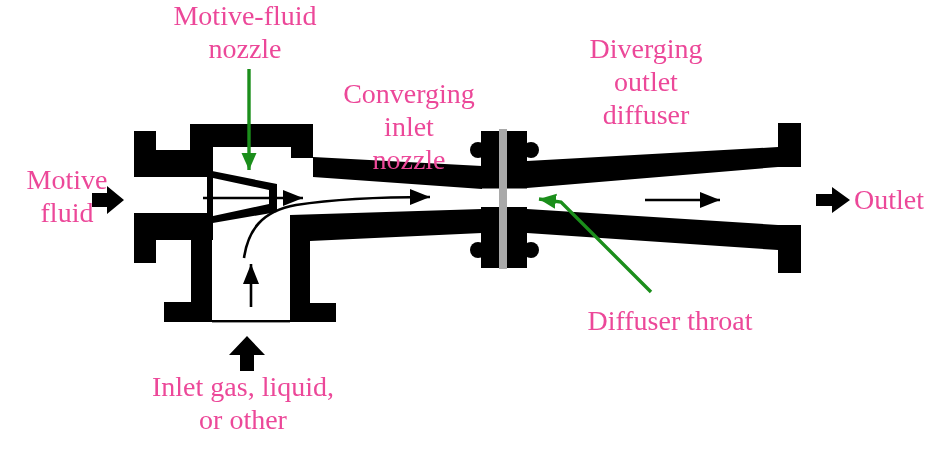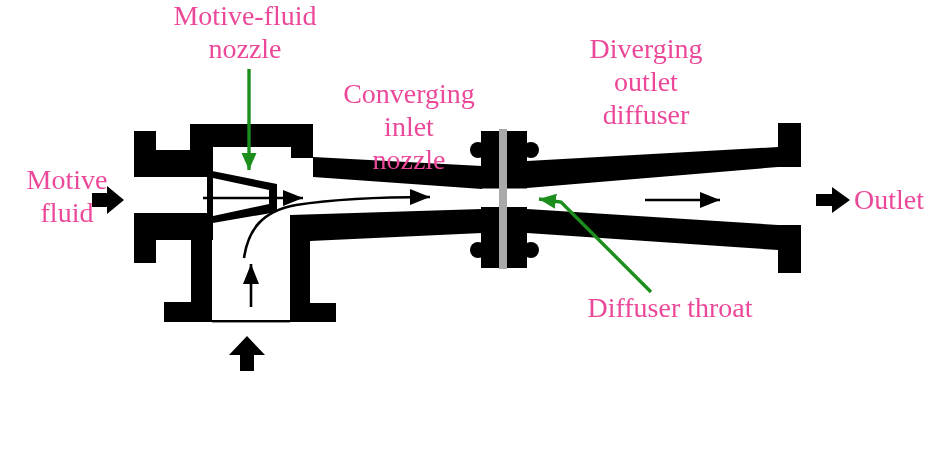--- a/index.html
+++ b/index.html
@@ -110,15 +110,17 @@
 
   <div class="lbl" style="left:546px; top:32px; width:200px;">Diverging
 outlet
 diffuser</div>
 
   <div class="lbl" style="left:0px; top:163px; width:98px;margin-left:18px;">Motive
 fluid</div>
 
   <div class="lbl lbl-left" style="left:854px; top:183px;">Outlet</div>
 
-  <div class="lbl" style="left:570px; top:291px; width:200px;">Diffuser throat</div>
+  <div class="lbl" style="left:570px; top:304px; width:200px;">Diffuser throat</div>
 
+  <div class="lbl" style="left:143px; top:370px; width:200px;">Inlet gas, liquid,
+or other</div>
 </div>
 
 </body></html>

